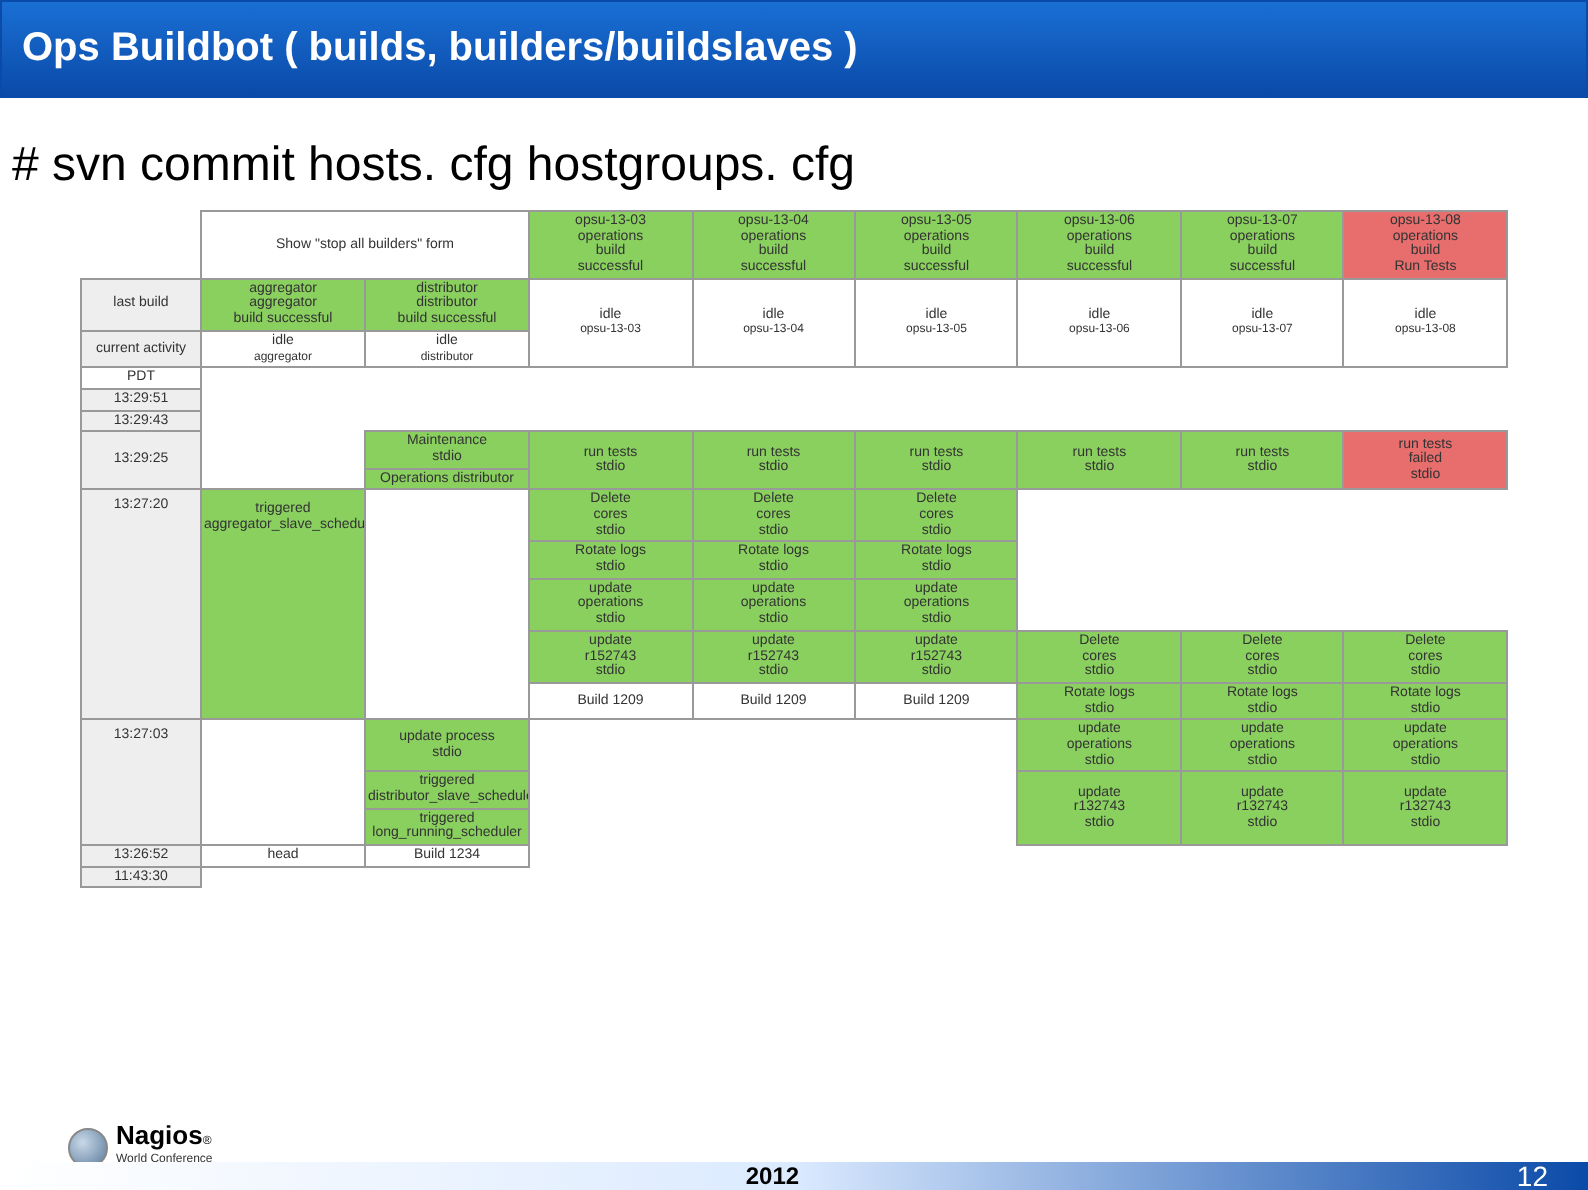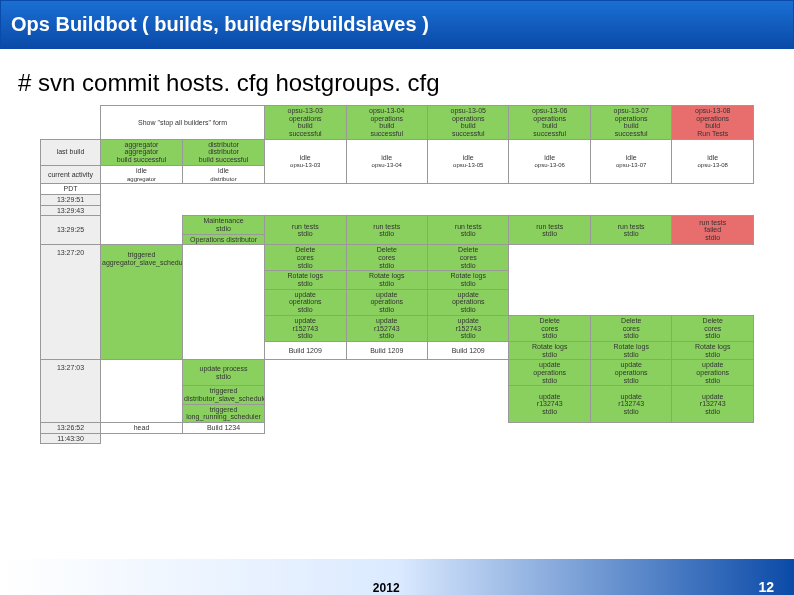--- a/index.html
+++ b/index.html
@@ -15,21 +15,21 @@
     background: linear-gradient(#1a6fd4, #0a4aa8);
     color: #fff;
     font-size: 20px;
     font-weight: bold;
     padding: 12px 10px;
     border: 1px solid #0a4aa8;
   }
   .subtitle {
     font-size: 24px;
     font-weight: normal;
-    padding: 20px 18px 8px;
+    padding: 20px 6px 8px;
     color: #000;
   }
   .table-wrap {
     padding: 0 40px 0 40px;
   }
   table.bb {
     border-collapse: collapse;
     width: 100%;
     font-size: 7px;
     table-layout: fixed;
@@ -47,31 +47,31 @@
   .tcol { width: 60px; background: #eee !important; }
   .green { background: #8ad05f !important; }
   .red { background: #e86d6d !important; }
   .noborder { border: none !important; background: transparent !important; }
   .lh { line-height: 1.1; }
   .small { font-size: 6px; }
 
   .footer {
     position: absolute;
     left: 0; right: 0; bottom: 0;
-    height: 36px;
+    height: 14px;
     background: linear-gradient(to right, #fff, #dbeaff 50%, #0a4aa8);
     display: flex;
-    align-items: flex-end;
+    align-items: center;
     justify-content: space-between;
     padding: 0 20px 0 48px;
     font-size: 12px;
     color: #000;
   }
   .footer .year { font-weight: bold; }
-  .footer .pg { color: #fff; font-weight: bold; font-size: 14px; margin-left: 34px;}
+  .footer .pg { color: #fff; font-weight: normal; font-size: 14px; margin-left: 34px;}
   .logo {
     position: absolute;
     left: 34px; bottom: 6px;
     display: flex; align-items: center; gap: 4px;
   }
   .logo .globe {
     width: 20px; height: 20px;
     border-radius: 50%;
     background: radial-gradient(circle at 35% 35%, #c8d8e8, #5a7a9a);
     border: 1px solid #888;

